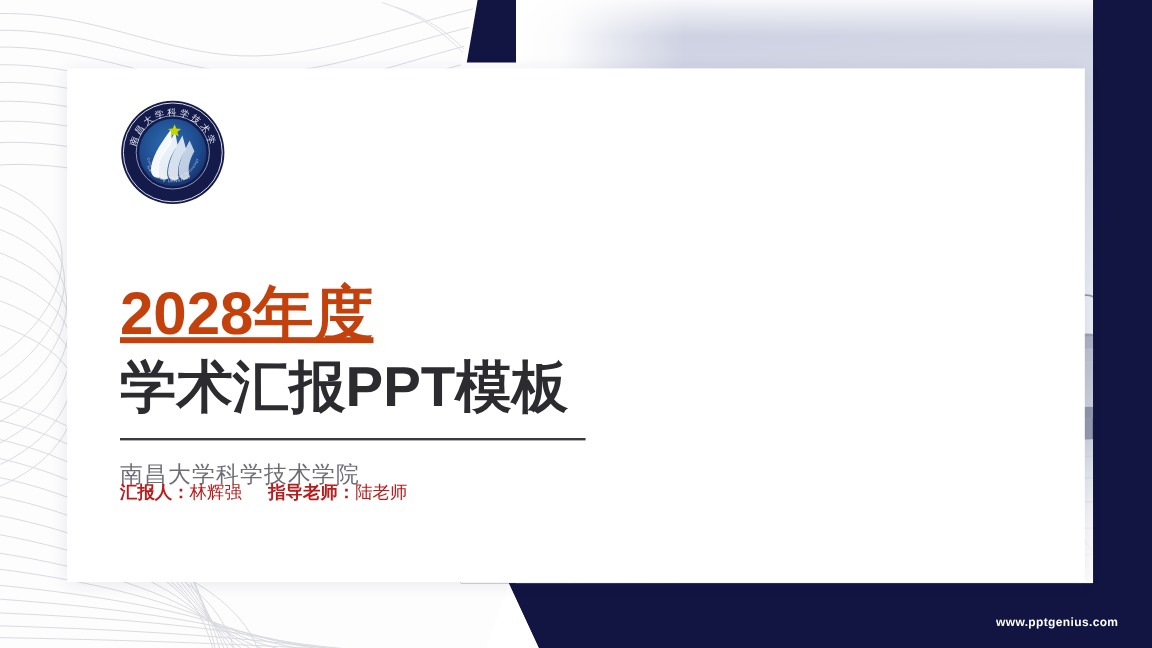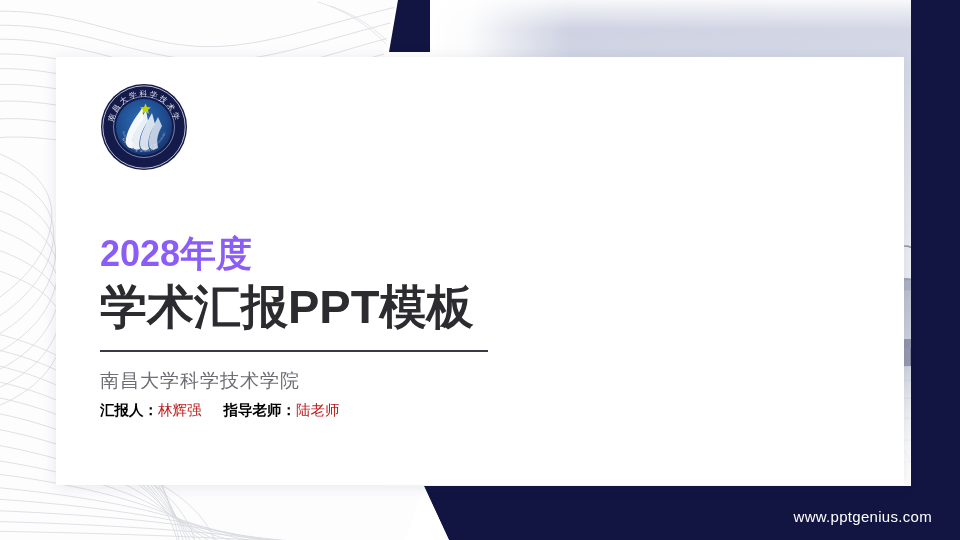--- a/index.html
+++ b/index.html
@@ -49,51 +49,53 @@
 
   
   .logo{
     position:absolute;left:44px;top:26px;width:88px;height:88px;
   }
   .logo svg{display:block;}
 
   
   .text-block{position:absolute;left:44px;top:178px;width:430px;}
   .title-year{
-    font-size:36px;font-weight:bold;line-height:1.06;
-    color:#8b5cf6;letter-spacing:0px;margin:0;
+    font-size:50px;font-weight:bold;line-height:1.06;
+    color:#c2410c;letter-spacing:0px;margin:0;
     white-space:nowrap;
+    text-decoration:underline;
   }
   .title-main{
     font-size:47px;font-weight:bold;line-height:1.12;
     color:#2b2b30;letter-spacing:0px;margin:8px 0 0 0;
     white-space:nowrap;
   }
   .divider{
     margin-top:16px;width:388px;height:2px;background:#3a3a45;
   }
   .subtitle{
     margin-top:16px;font-size:19px;color:#6d6d75;font-weight:normal;
     letter-spacing:1px;white-space:nowrap;
   }
 
   
   .presenter{
     position:absolute;left:44px;top:344px;
     font-size:14.5px;color:#33333a;white-space:nowrap;
   }
-  .presenter .lbl{font-weight:bold;color:#000000;}
+  .presenter .lbl{font-weight:bold;color:#b91c1c;}
   .presenter .val{font-weight:normal;color:#b91c1c;}
   .presenter .gap{display:inline-block;width:22px;}
 
   
   .site-url{
     position:absolute;right:28px;bottom:15px;
-    font-size:15px;color:#ffffff;letter-spacing:.3px;
+    font-size:10px;color:#ffffff;letter-spacing:.3px;
     font-family:"Liberation Sans","DejaVu Sans",sans-serif;
+    font-weight:bold;
   }
 </style>
 </head>
 <body>
 
 <div id="slide">
 
   <div class="contour-layer">
     <svg width="960" height="540" viewBox="0 0 960 540" xmlns="http://www.w3.org/2000/svg">
       <defs>

